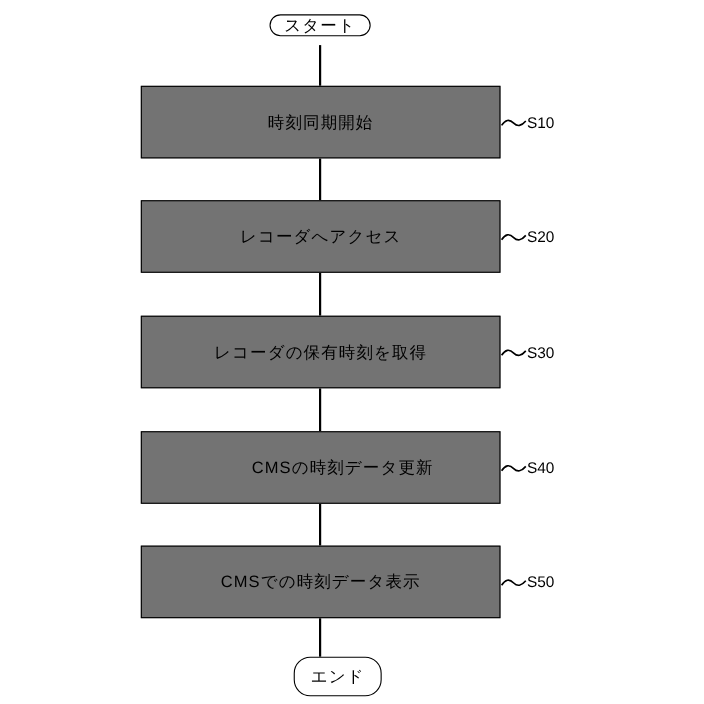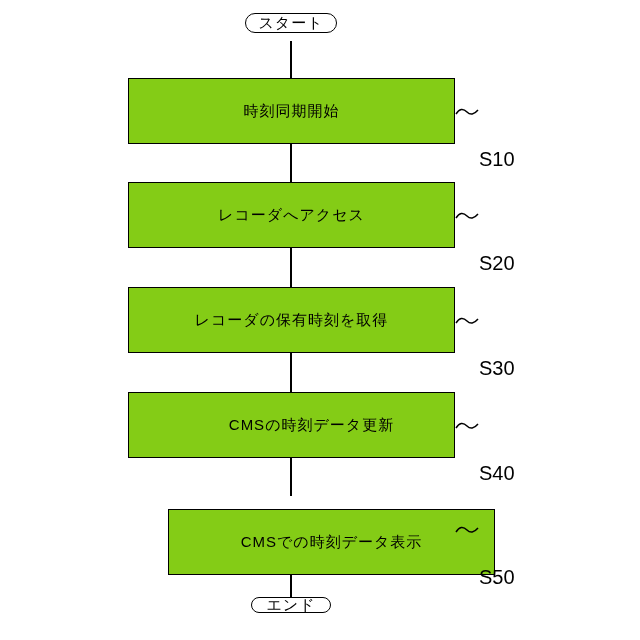--- a/index.html
+++ b/index.html
@@ -28,39 +28,38 @@
     font-size: 15px;
     letter-spacing: 1px;
   }
   .pbox {
     position: absolute;
     box-sizing: border-box;
     left: 128px;
     width: 327px;
     height: 66px;
     border: 1.5px solid #000000;
-    background: #84cc16;
+    background: #737373;
     display: flex;
     align-items: center;
     justify-content: center;
     font-size: 15px;
     letter-spacing: 1px;
   }
   .vline {
     position: absolute;
     left: 290px;
     width: 2px;
     background: #000000;
   }
   .tag {
     position: absolute;
     left: 479px;
-    font-size: 20px;
+    font-size: 14px;
     line-height: 22px;
-    margin-top: 48px;
   }
   .tilde {
     position: absolute;
     left: 455px;
   }
 </style>
 </head>
 <body>
 
 <div class="canvas">
@@ -101,25 +100,25 @@
   <span class="tag" style="top:309px;">S30</span>
 
   <div class="pbox" style="top:392px;padding-left:40px;">
     <span>CMSの時刻データ更新</span>
   </div>
   <svg class="tilde" style="top:418px;" width="24" height="16" viewBox="0 0 24 16">
     <path d="M1,10 Q6,2 12,8 Q17,13 23,6" fill="none" stroke="#000" stroke-width="1.5"></path>
   </svg>
   <span class="tag" style="top:414px;text-align:right;">S40</span>
 
-  <div class="pbox" style="top:509px;margin-left:40px;">
+  <div class="pbox" style="top:496px;">
     <span>CMSでの時刻データ表示</span>
   </div>
   <svg class="tilde" style="top:522px;" width="24" height="16" viewBox="0 0 24 16">
     <path d="M1,10 Q6,2 12,8 Q17,13 23,6" fill="none" stroke="#000" stroke-width="1.5"></path>
   </svg>
   <span class="tag" style="top:518px;">S50</span>
 
-  <div class="terminal" style="left:251px; top:597px; width:80px; height:16px;">
+  <div class="terminal" style="left:267px; top:597px; width:80px; height:36px;">
     <span>エンド</span>
   </div>
 
 </div>
 
 </body></html>

